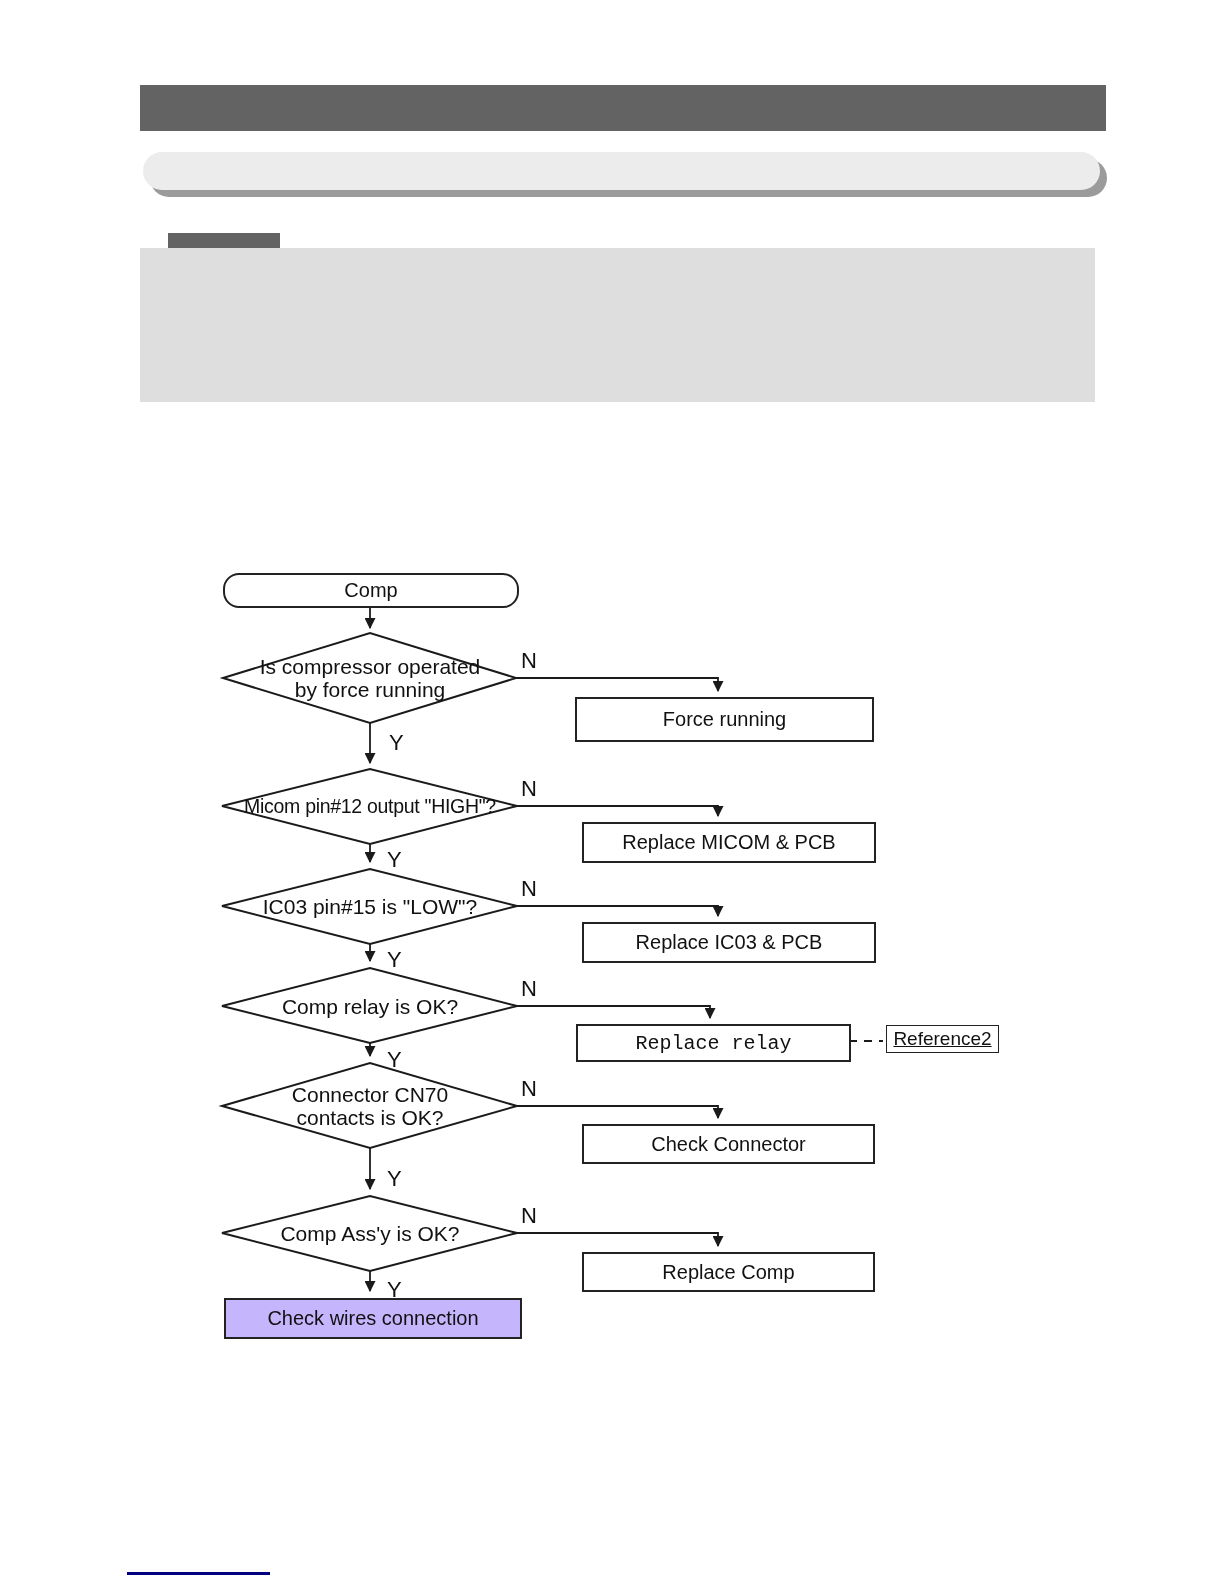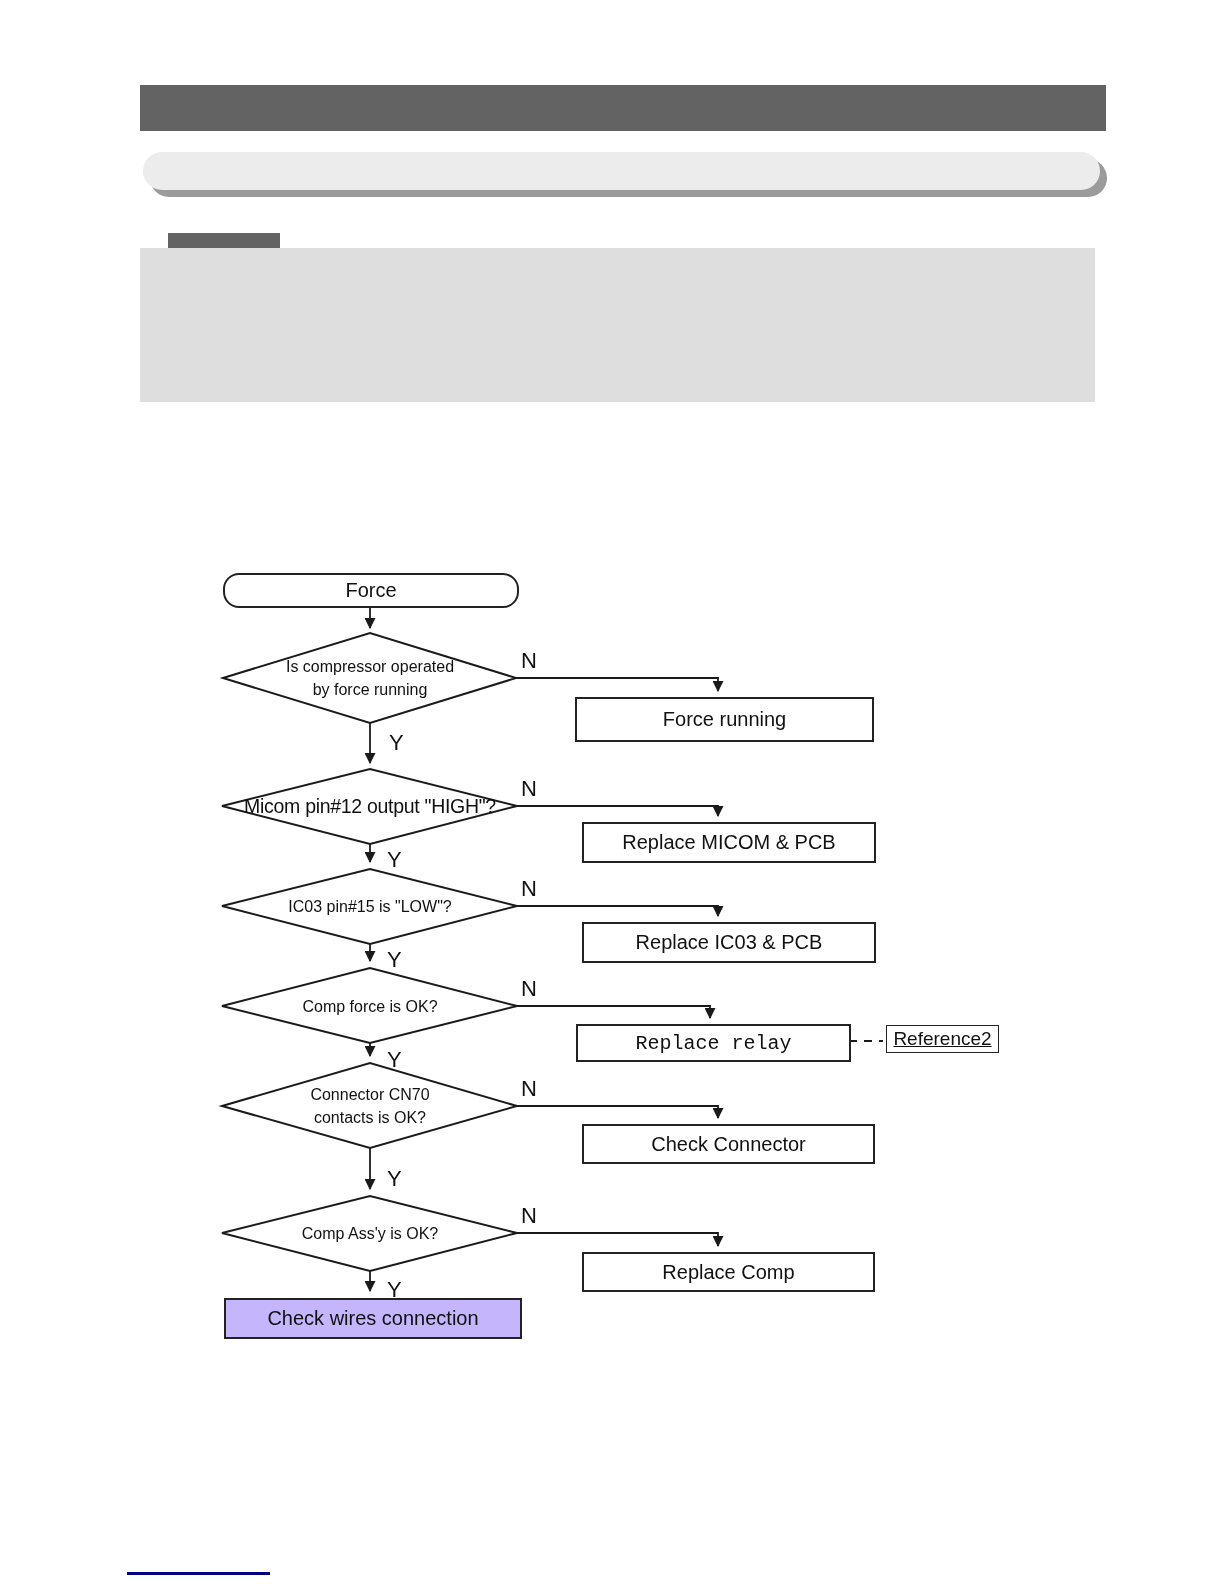--- a/index.html
+++ b/index.html
@@ -15,21 +15,21 @@
   }
   .note-tab{position:absolute;left:168px;top:233px;width:112px;height:30px;background:#636363;}
   .note-panel{position:absolute;left:140px;top:248px;width:955px;height:154px;background:#dedede;}
   
   svg.flow{position:absolute;left:0;top:0;width:1224px;height:1584px;}
   .node{position:absolute;display:flex;align-items:center;justify-content:center;text-align:center;}
   .start-box{
     left:223px;top:573px;width:292px;height:31px;border:2px solid #222;border-radius:16px;
     background:#fff;font-size:20px;
   }
-  .qtext{background:transparent;flex-direction:column;line-height:23px;font-size:16px;pointer-events:none;}
+  .qtext{background:transparent;flex-direction:column;line-height:23px;font-size:21px;pointer-events:none;}
   .qtext.condensed{font-size:19.5px;letter-spacing:-0.3px;}
   .action-box{border:2px solid #222;background:#fff;font-size:20px;}
   .ref-box{border:1.5px solid #222;background:#fff;font-size:19px;text-decoration:underline;}
   .branch-label{position:absolute;font-size:22px;background:transparent;}
   .final-box{left:224px;top:1298px;width:294px;height:37px;border:2px solid #222;background:#c4b5fd;font-size:20px;}
   .link-line{position:absolute;left:127px;top:1572px;width:143px;height:3px;background:#000080;}
 </style>
 </head>
 <body>
 
@@ -68,34 +68,34 @@
     <g stroke="#1a1a1a" stroke-width="2" fill="#ffffff">
       <polygon points="223,678 370,633 516,678 370,723"></polygon>
       <polygon points="222,806 370,769 517,806 370,844"></polygon>
       <polygon points="222,906 370,869 517,906 370,944"></polygon>
       <polygon points="222,1006 370,968 517,1006 370,1043"></polygon>
       <polygon points="222,1106 370,1063 517,1106 370,1148"></polygon>
       <polygon points="222,1233 370,1196 517,1233 370,1271"></polygon>
     </g>
   </svg>
 
-  <div class="node start-box">Force</div>
+  <div class="node start-box">Comp</div>
 
   <div class="node qtext" style="left:223px;top:650px;width:294px;height:56px;">
     <div>Is compressor operated</div>
     <div>by force running</div>
   </div>
   <div class="node qtext condensed" style="left:223px;top:782px;width:294px;height:48px;">
     <div>Micom pin#12 output "HIGH"?</div>
   </div>
   <div class="node qtext" style="left:223px;top:882px;width:294px;height:48px;">
     <div>IC03 pin#15 is "LOW"?</div>
   </div>
   <div class="node qtext" style="left:223px;top:982px;width:294px;height:48px;">
-    <div>Comp force is OK?</div>
+    <div>Comp relay is OK?</div>
   </div>
   <div class="node qtext" style="left:223px;top:1078px;width:294px;height:56px;">
     <div>Connector CN70</div>
     <div>contacts is OK?</div>
   </div>
   <div class="node action-box" style="left:575px;top:697px;width:295px;height:41px;">Force running</div>
 
   <div class="node qtext" style="left:223px;top:1209px;width:294px;height:48px;">
     <div>Comp Ass'y is OK?</div>
   </div>

